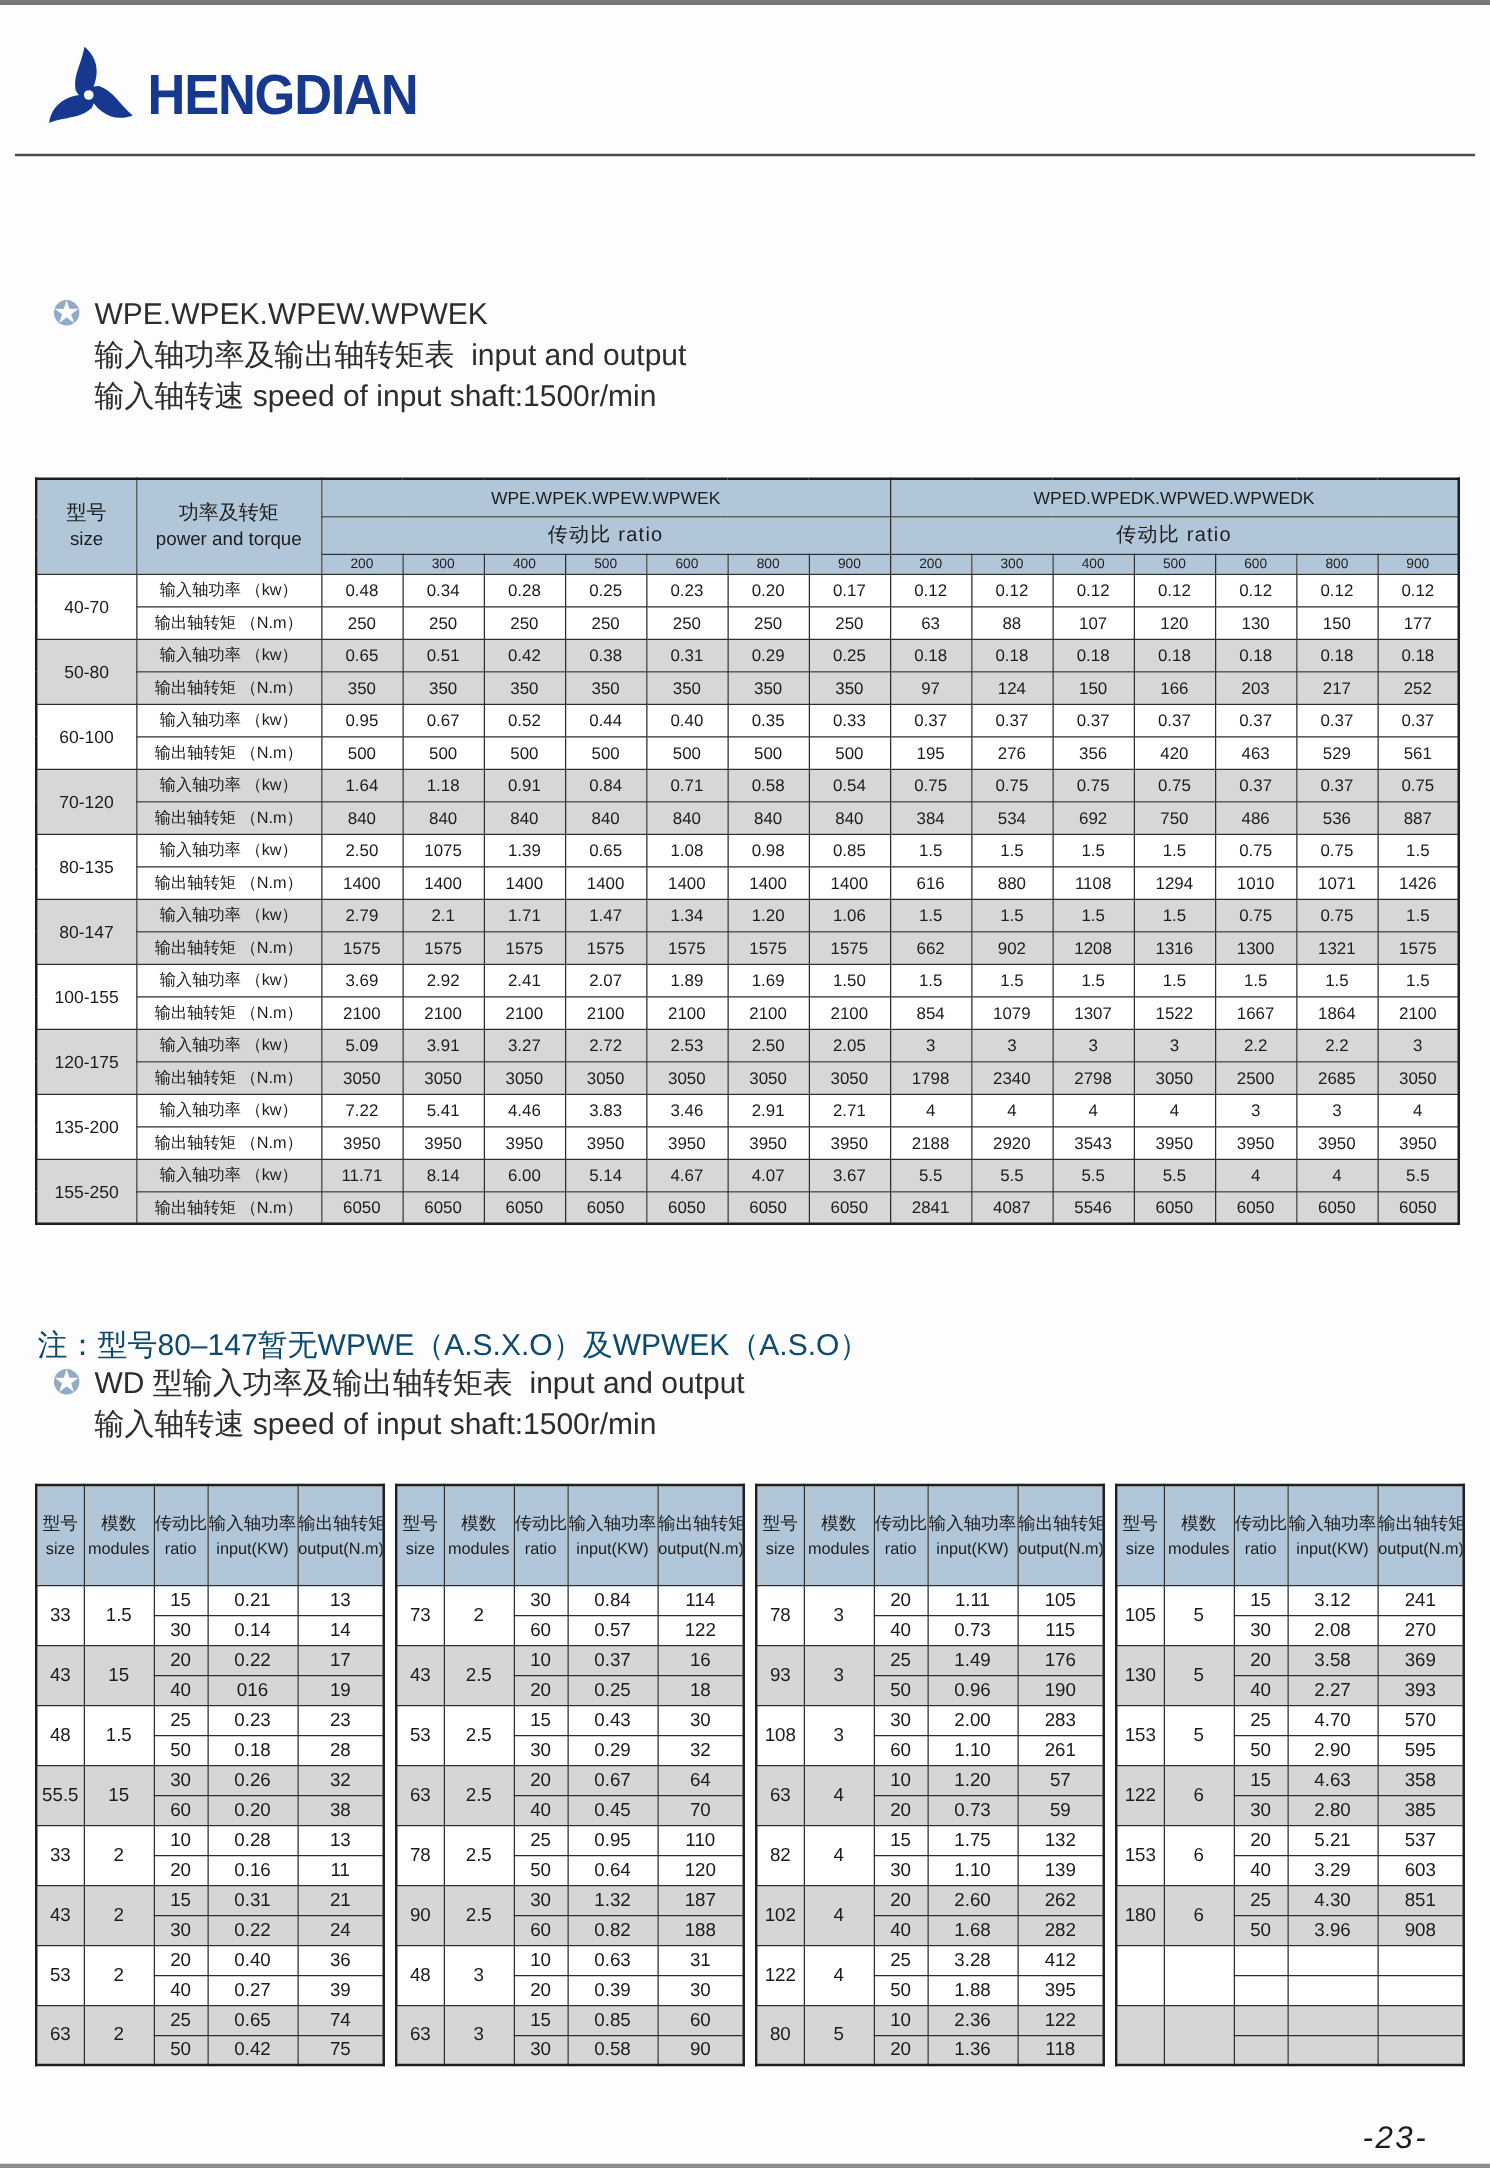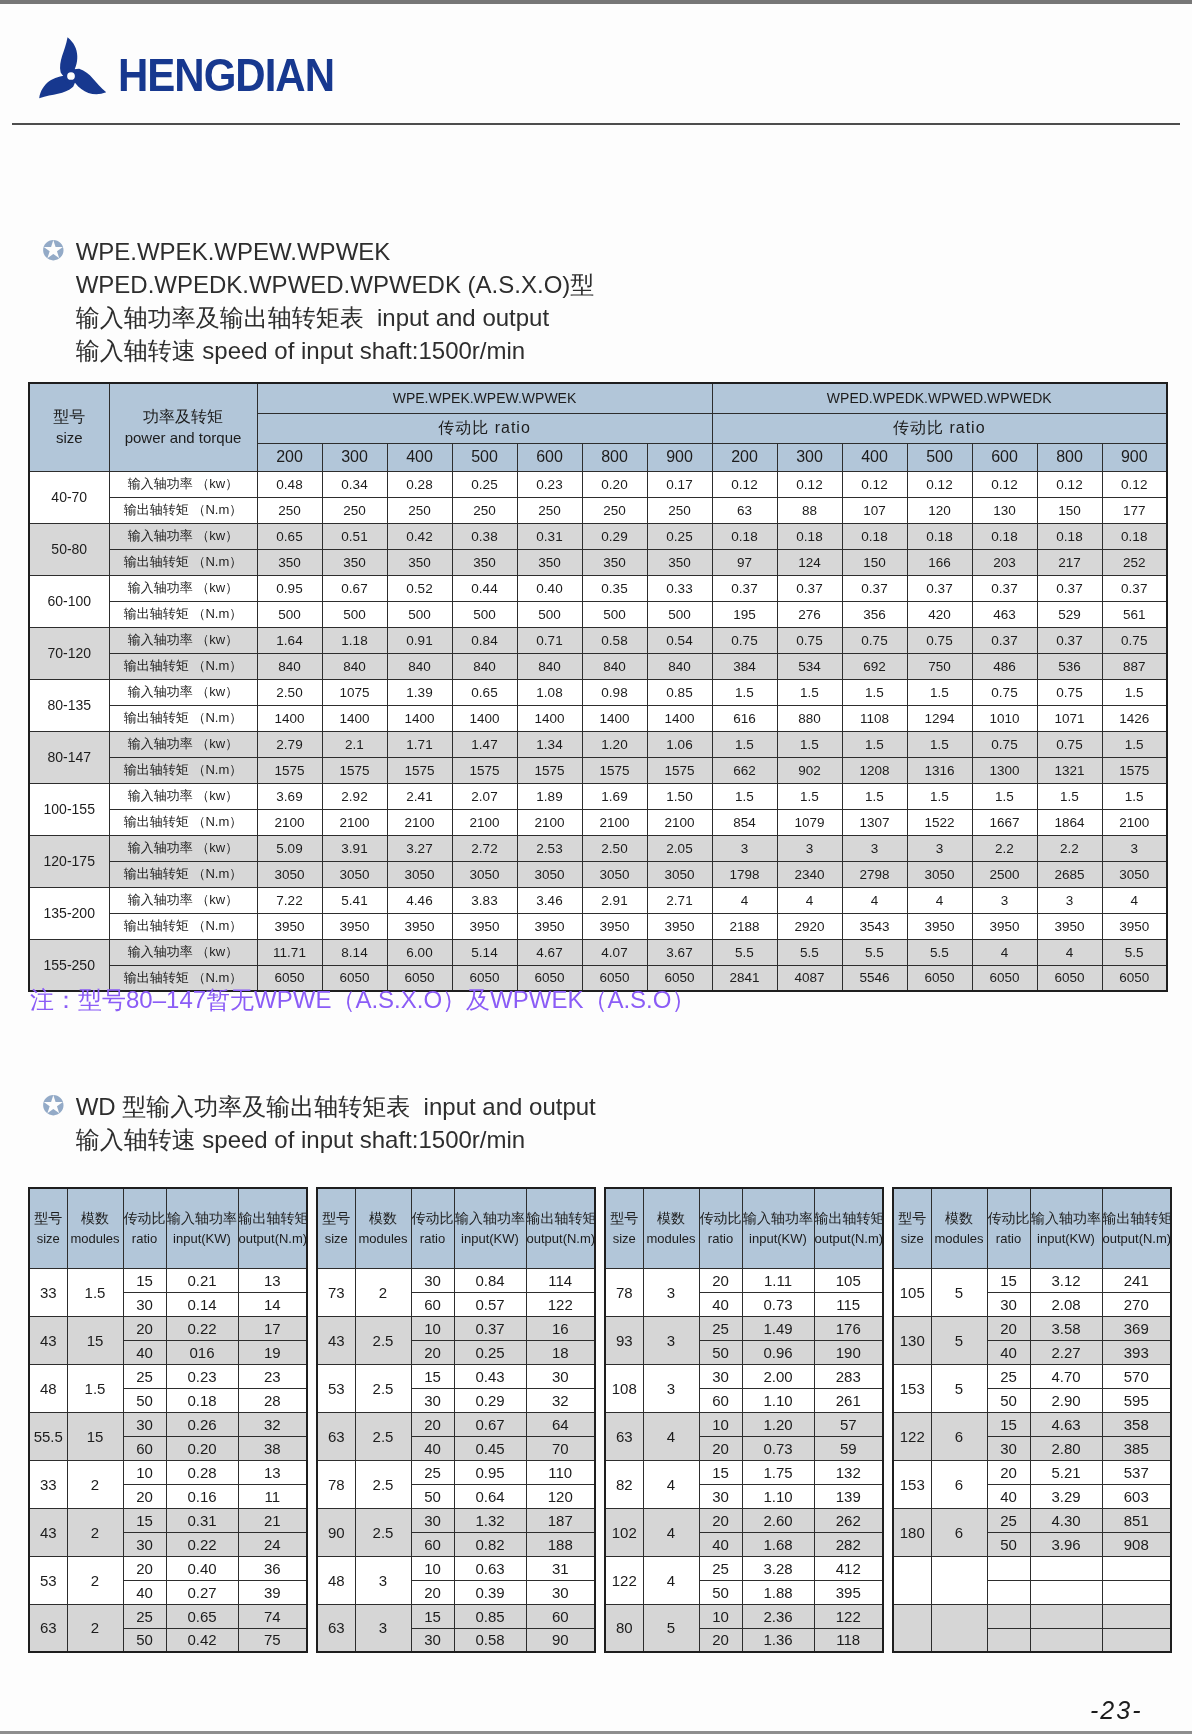--- a/index.html
+++ b/index.html
@@ -26,29 +26,29 @@
   table { border-collapse: collapse; }
   .main-table { position: absolute; top: 378px; left: 28px; width: 1140px; table-layout: fixed;
                 border: 2px solid #1e1e1e; }
   .main-table th, .main-table td { border: 1px solid #2d2d2d; text-align: center; color: #1c1c1c;
                 overflow: hidden; white-space: nowrap; }
   .main-table thead th { background: #b2c6d9; font-weight: normal; }
   .two-line-hdr .zh { font-size: 16px; line-height: 22px; }
   .two-line-hdr .en { font-size: 15px; line-height: 20px; }
   .group-hdr { font-size: 14px; height: 30px; }
   .ratio-hdr { font-size: 16px; height: 30px; letter-spacing: 1px; }
-  .ratio-num { font-size: 16px; height: 28px; }
+  .ratio-num { font-size: 11px; height: 16px; }
   .main-table tbody tr { height: 26px; }
   .main-table tbody td { font-size: 13.5px; background: #fff; }
   .main-table tbody tr.shade td { background: #d7d7d7; }
   .main-table .size-cell { font-size: 14px; }
   .main-table .label-cell { font-size: 13px; }
 
   
-  .note { position: absolute; top: 980px; left: 30px; font-size: 24px; color: #8b5cf6; }
+  .note { position: absolute; top: 1056px; left: 30px; font-size: 24px; color: #0c4a6e; }
 
   
   .wd-wrap { position: absolute; top: 1183px; left: 28px; display: flex; gap: 8px; }
   .wd-table { width: 278px; table-layout: fixed; border: 2px solid #1e1e1e; }
   .wd-table th, .wd-table td { border: 1px solid #2d2d2d; text-align: center; color: #1c1c1c;
                 overflow: hidden; white-space: nowrap; }
   .wd-table thead th { background: #b2c6d9; font-weight: normal; height: 80px; vertical-align: middle; }
   .wd-table thead .zh-ln { font-size: 14px; line-height: 22px; }
   .wd-table thead .en-ln { font-size: 13px; line-height: 20px; }
   .wd-table tbody tr { height: 24px; }
@@ -75,21 +75,20 @@
       </g>
     </svg>
     <div class="logo-text">HENGDIAN</div>
     <div class="rule"></div>
   </div>
 
   <div class="section-title" id="wpe-title">
     <span class="star">✪</span>
     <div class="title-lines">
       <div class="ln">WPE.WPEK.WPEW.WPWEK</div>
-      <div class="ln">WPED.WPEDK.WPWED.WPWEDK (A.S.X.O)型</div>
       <div class="ln">输入轴功率及输出轴转矩表  input and output</div>
       <div class="ln">输入轴转速 speed of input shaft:1500r/min</div>
     </div>
   </div>
 
   <table class="main-table">
     <colgroup>
       <col style="width:80px">
         <col style="width:148px">
       <col>

